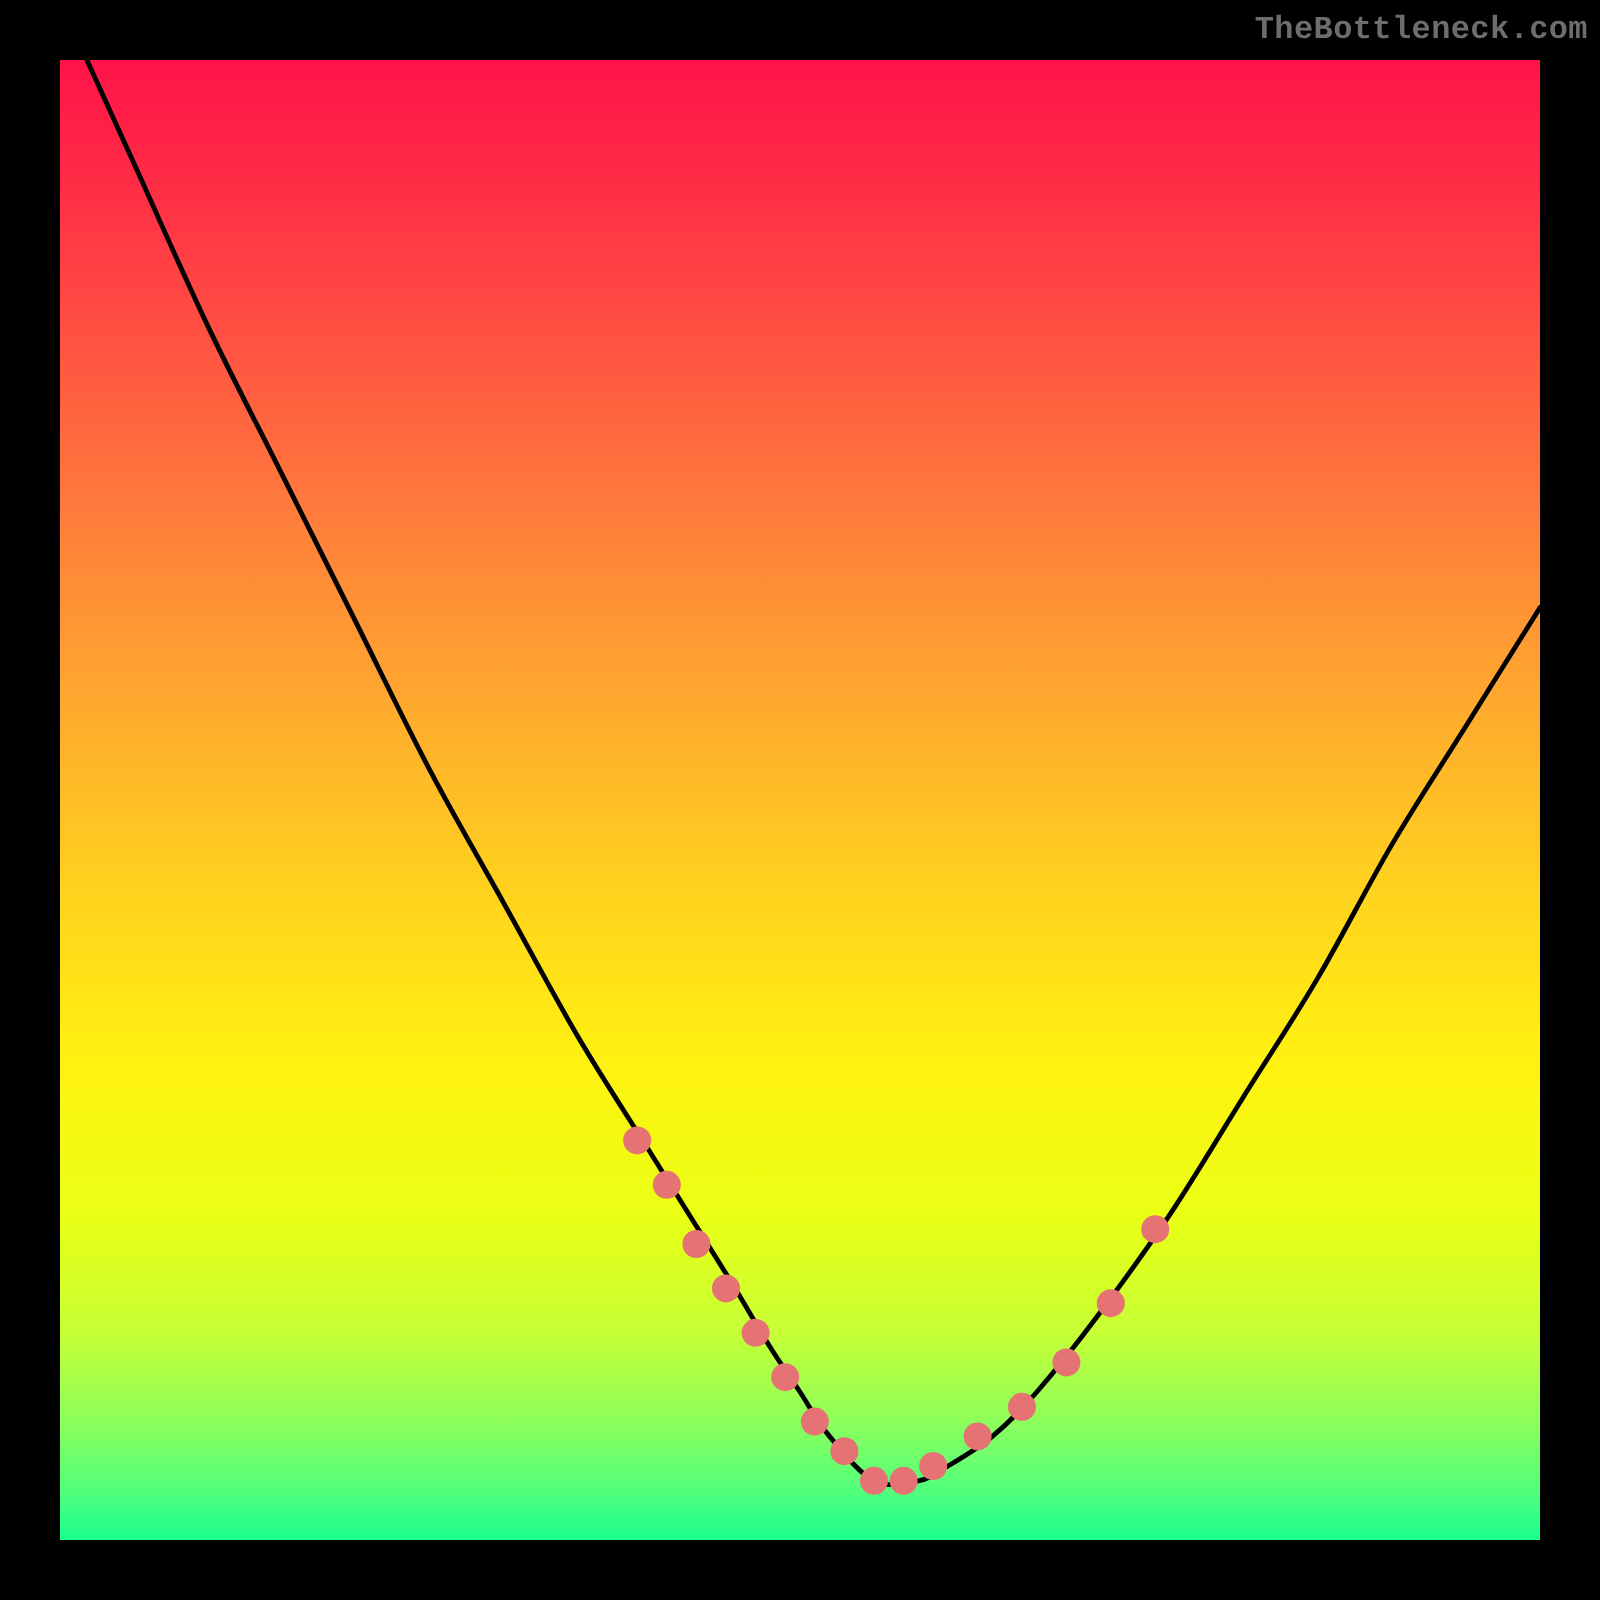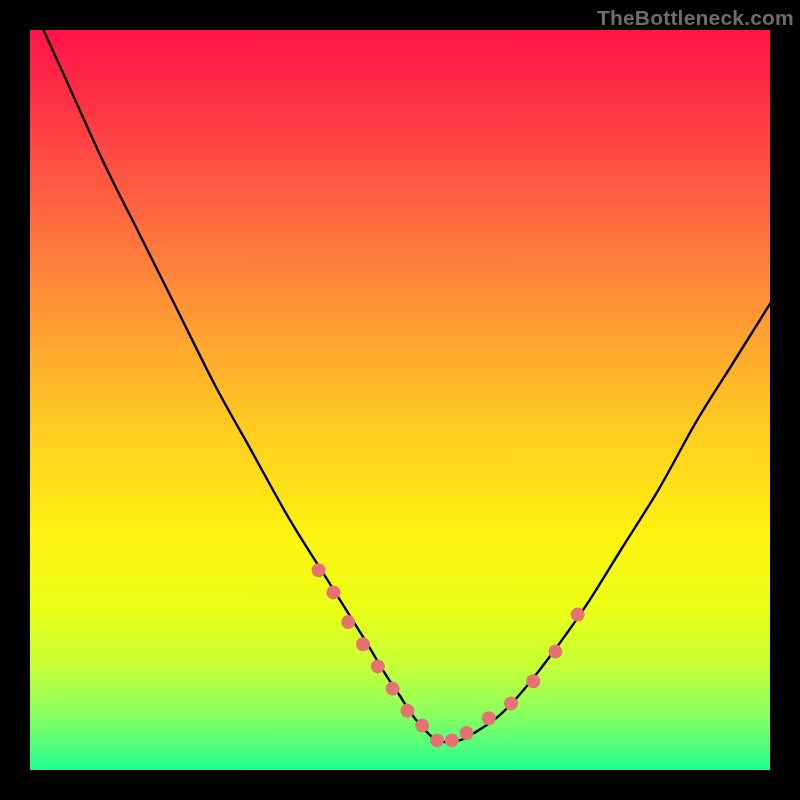--- a/index.html
+++ b/index.html
@@ -32,22 +32,22 @@
     position: absolute;
     left: 0; top: 0;
     width: 740px;
     height: 740px;
     pointer-events: none;
   }
   .watermark {
     position: absolute;
     top: 6px;
     right: 6px;
-    font-family: Liberation Sans, sans-serif;
-    font-size: 21px;
+    font-family: Liberation Mono, monospace;
+    font-size: 16px;
     font-weight: 600;
     color: #6d6d6d;
     letter-spacing: 0.2px;
     user-select: none;
   }
   .dot {
     fill: #e57373;
   }
 </style>
 </head>

